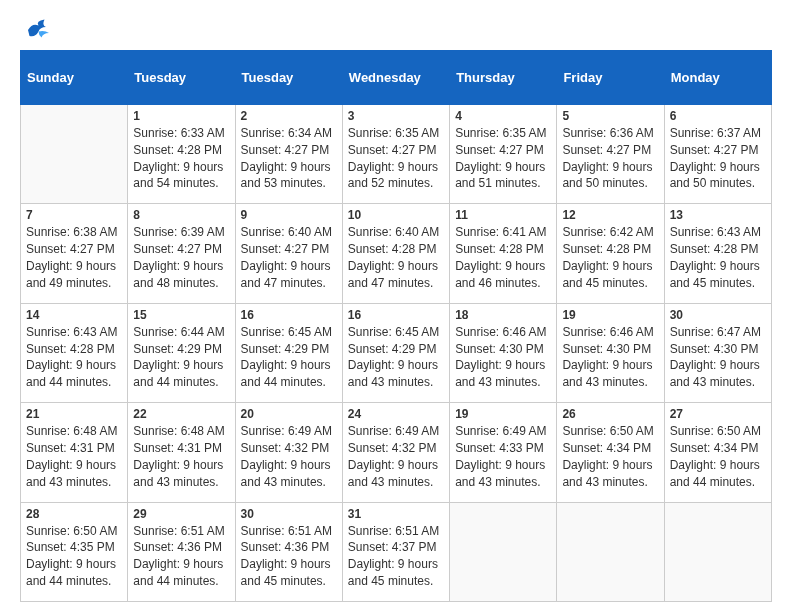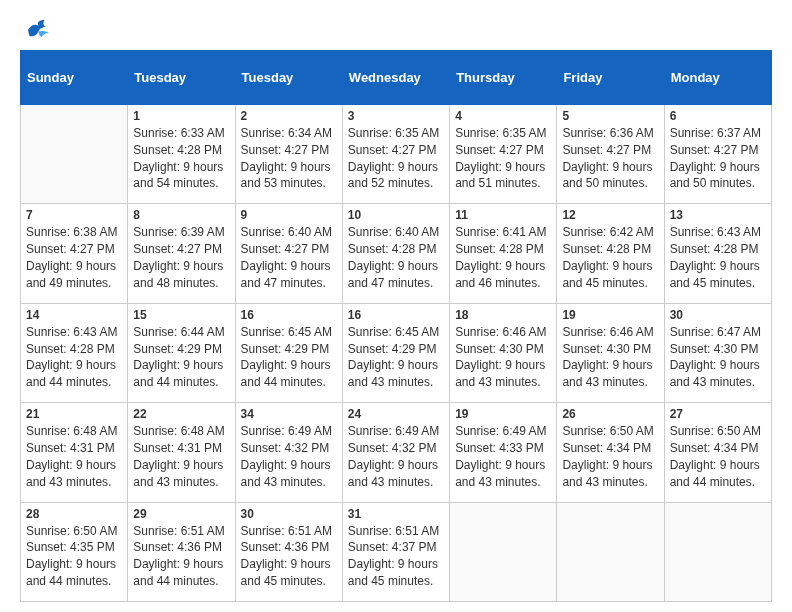--- a/index.html
+++ b/index.html
@@ -268,21 +268,21 @@
             Sunrise: 6:48 AM<br>Sunset: 4:31 PM<br>Daylight: 9 hours and 43 minutes.
           </div>
           </td>
           <td>
             <span class="day-num">22</span>
           <div class="day-info">
             Sunrise: 6:48 AM<br>Sunset: 4:31 PM<br>Daylight: 9 hours and 43 minutes.
           </div>
           </td>
           <td>
-            <span class="day-num">34</span>
+            <span class="day-num">20</span>
           <div class="day-info">
             Sunrise: 6:49 AM<br>Sunset: 4:32 PM<br>Daylight: 9 hours and 43 minutes.
           </div>
           </td>
           <td>
             <span class="day-num">24</span>
           <div class="day-info">
             Sunrise: 6:49 AM<br>Sunset: 4:32 PM<br>Daylight: 9 hours and 43 minutes.
           </div>
           </td>

